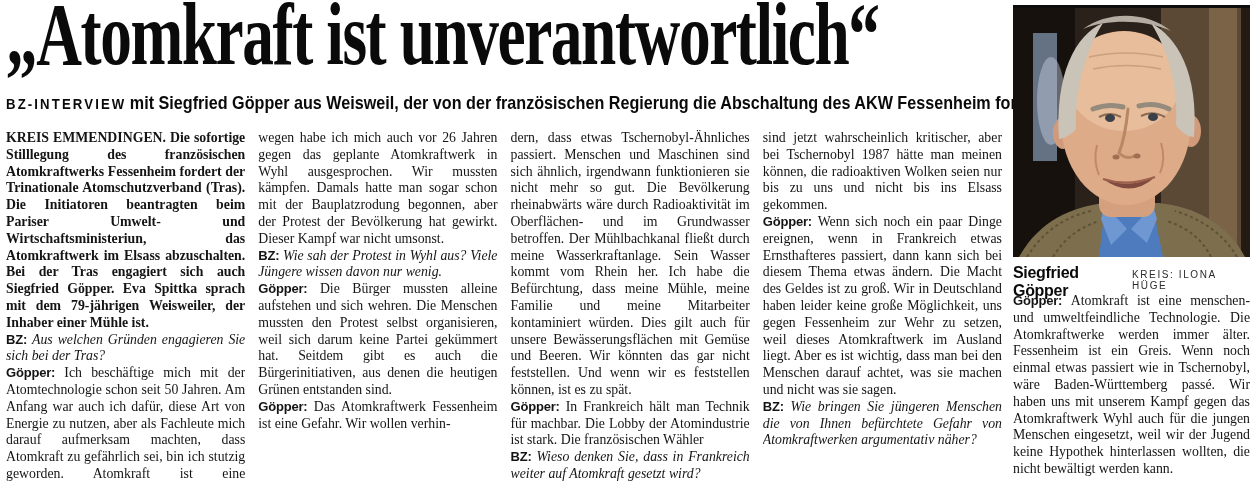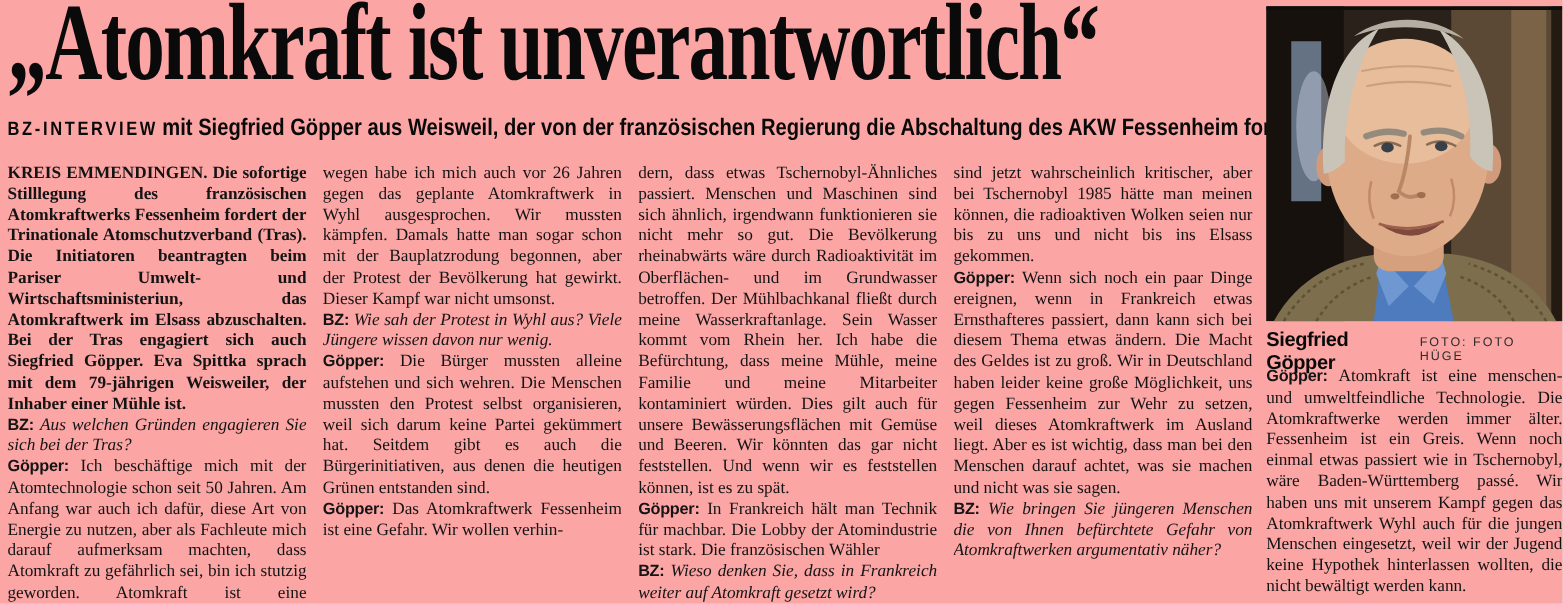--- a/index.html
+++ b/index.html
@@ -1,19 +1,19 @@
 <!DOCTYPE html>
 <html lang="de"><head>
 <meta charset="utf-8">
 <style>
   html,body{margin:0;padding:0;}
   body{background:#e8e8e8;font-family:"Liberation Serif",serif;}
   .page{
     position:relative;width:1250px;height:483px;margin:0 auto;
-    background:#fca5a5;color:#121212;overflow:hidden;
+    background:#ffffff;color:#121212;overflow:hidden;
   }
   
   .headline{
     position:absolute;top:-9px;left:6px;margin:0;
     font-family:"Liberation Serif",serif;font-weight:bold;
     font-size:88px;line-height:1.0;letter-spacing:-2px;white-space:nowrap;
     transform:scaleX(0.72);transform-origin:left top;color:#0a0a0a;
   }
   .subhead{
     position:absolute;top:92px;left:6px;margin:0;white-space:nowrap;
@@ -78,21 +78,21 @@
         <p class="block question"><span class="speaker">BZ: </span>Wie sah der Protest in Wyhl aus? Viele Jüngere wissen davon nur wenig.</p>
         <p class="block answer"><span class="speaker">Göpper: </span>Die Bürger mussten alleine aufstehen und sich wehren. Die Menschen mussten den Protest selbst organisieren, weil sich darum keine Partei gekümmert hat. Seitdem gibt es auch die Bürgerinitiativen, aus denen die heutigen Grünen entstanden sind.</p>
         <p class="block answer"><span class="speaker">Göpper: </span>Das Atomkraftwerk Fessenheim ist eine Gefahr. Wir wollen verhin-</p>
       </div>
       <div class="column">
         <p class="block plain">dern, dass etwas Tschernobyl-Ähnliches passiert. Menschen und Maschinen sind sich ähnlich, irgendwann funktionieren sie nicht mehr so gut. Die Bevölkerung rheinabwärts wäre durch Radioaktivität im Oberflächen- und im Grundwasser betroffen. Der Mühlbachkanal fließt durch meine Wasserkraftanlage. Sein Wasser kommt vom Rhein her. Ich habe die Befürchtung, dass meine Mühle, meine Familie und meine Mitarbeiter kontaminiert würden. Dies gilt auch für unsere Bewässerungsflächen mit Gemüse und Beeren. Wir könnten das gar nicht feststellen. Und wenn wir es feststellen können, ist es zu spät.</p>
         <p class="block answer"><span class="speaker">Göpper: </span>In Frankreich hält man Technik für machbar. Die Lobby der Atomindustrie ist stark. Die französischen Wähler</p>
         <p class="block question"><span class="speaker">BZ: </span>Wieso denken Sie, dass in Frankreich weiter auf Atomkraft gesetzt wird?</p>
       </div>
       <div class="column">
-        <p class="block plain">sind jetzt wahrscheinlich kritischer, aber bei Tschernobyl 1985 hätte man meinen können, die radioaktiven Wolken seien nur bis zu uns und nicht bis ins Elsass gekommen.</p>
+        <p class="block plain">sind jetzt wahrscheinlich kritischer, aber bei Tschernobyl 1987 hätte man meinen können, die radioaktiven Wolken seien nur bis zu uns und nicht bis ins Elsass gekommen.</p>
         <p class="block answer"><span class="speaker">Göpper: </span>Wenn sich noch ein paar Dinge ereignen, wenn in Frankreich etwas Ernsthafteres passiert, dann kann sich bei diesem Thema etwas ändern. Die Macht des Geldes ist zu groß. Wir in Deutschland haben leider keine große Möglichkeit, uns gegen Fessenheim zur Wehr zu setzen, weil dieses Atomkraftwerk im Ausland liegt. Aber es ist wichtig, dass man bei den Menschen darauf achtet, was sie machen und nicht was sie sagen.</p>
         <p class="block question"><span class="speaker">BZ: </span>Wie bringen Sie jüngeren Menschen die von Ihnen befürchtete Gefahr von Atomkraftwerken argumentativ näher?</p>
       </div>
     </div>
 
   <div class="side-column">
       <p class="block answer"><span class="speaker">Göpper: </span>Atomkraft ist eine menschen- und umweltfeindliche Technologie. Die Atomkraftwerke werden immer älter. Fessenheim ist ein Greis. Wenn noch einmal etwas passiert wie in Tschernobyl, wäre Baden-Württemberg passé. Wir haben uns mit unserem Kampf gegen das Atomkraftwerk Wyhl auch für die jungen Menschen eingesetzt, weil wir der Jugend keine Hypothek hinterlassen wollten, die nicht bewältigt werden kann.</p>
     </div>
 
   <figure class="figure" style="margin:0">
@@ -141,17 +141,17 @@
 
       <path d="M90,174 Q115,184 142,172 Q118,194 90,174 Z" fill="#7e4a3e"></path>
       <path d="M90,174 Q115,182 142,172" stroke="#9c5f4c" stroke-width="2" fill="none"></path>
 
       <path d="M76,52 Q113,44 150,52 M80,64 Q113,57 148,64" stroke="#caa17e" stroke-width="1.6" fill="none"></path>
 
       <rect width="237" height="3" fill="#0d0d0d"></rect>
     </svg>
     <figcaption class="caption-row">
       <span class="caption-name">Siegfried Göpper</span>
-      <span class="caption-credit">FOTO: FOTO HÜGE</span>
+      <span class="caption-credit">KREIS: ILONA HÜGE</span>
     </figcaption>
   </figure>
 
 </div>
 
 </body></html>

